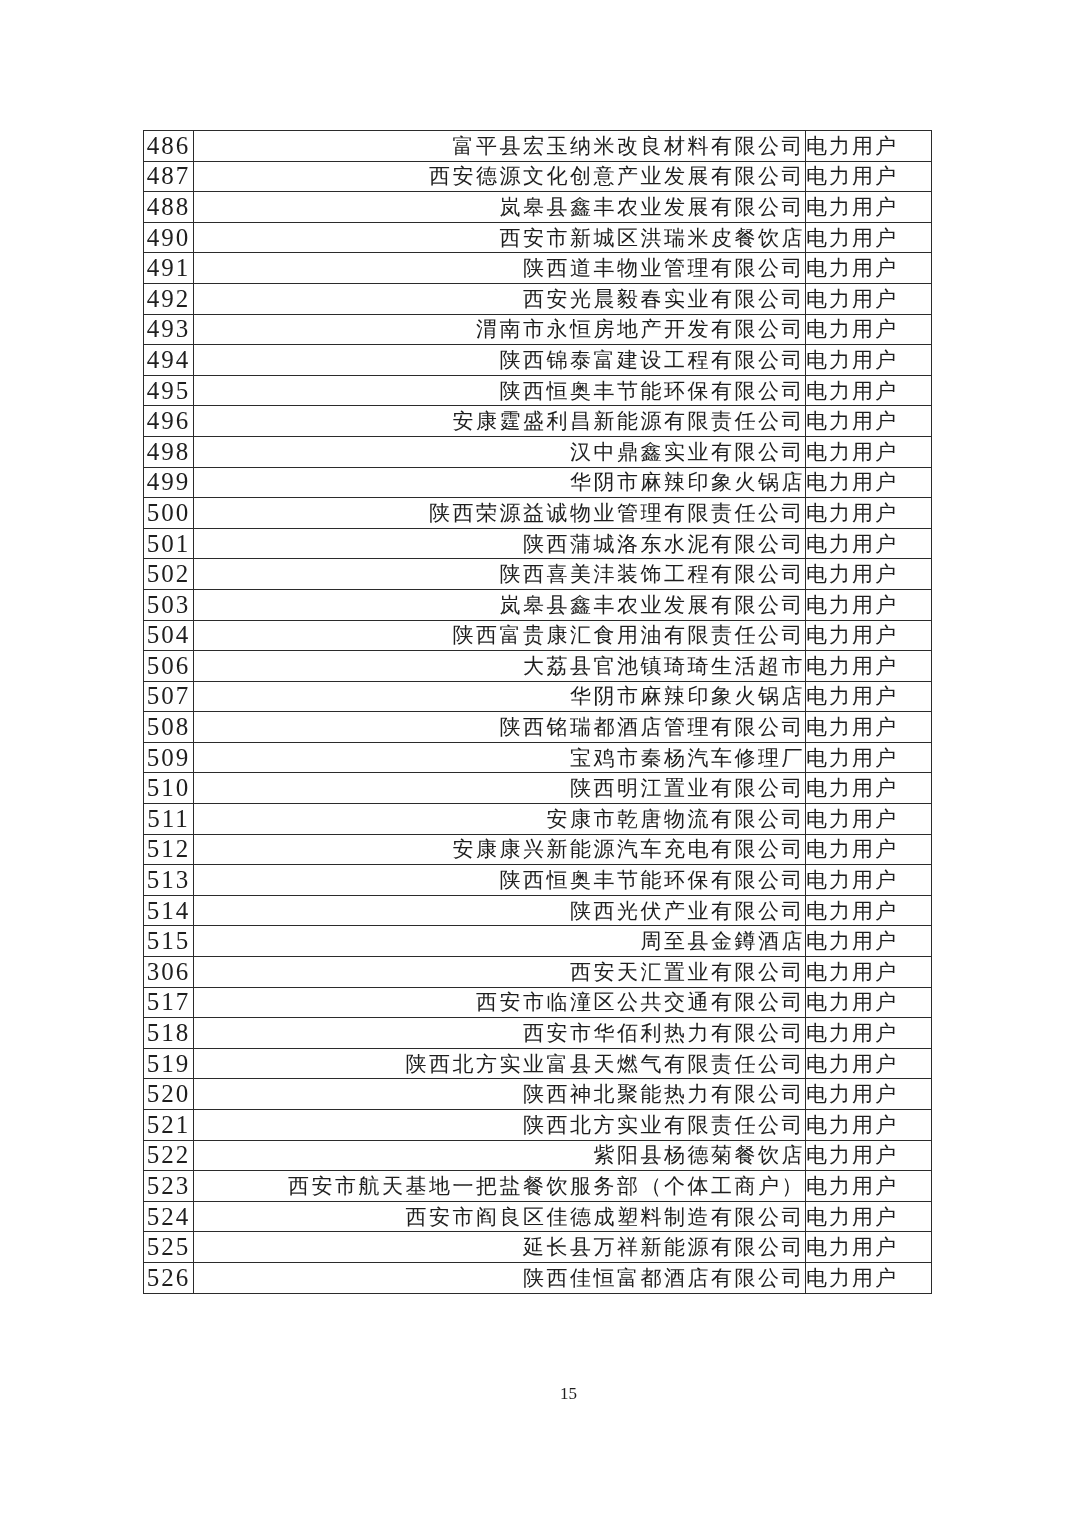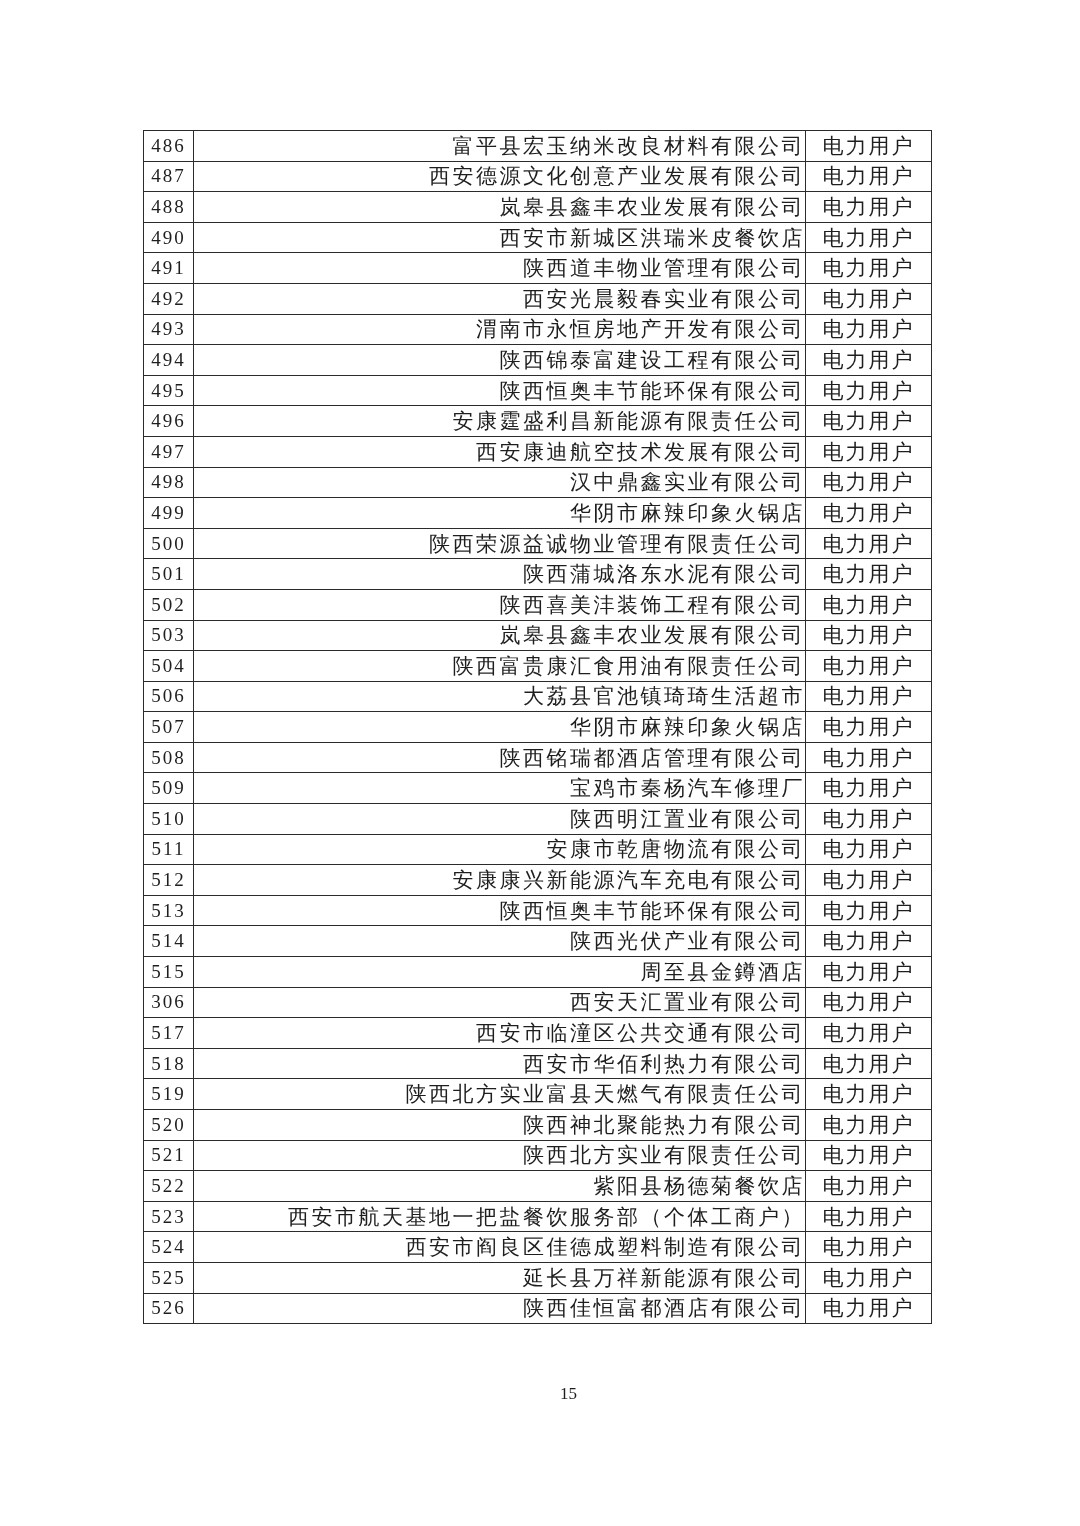--- a/index.html
+++ b/index.html
@@ -30,31 +30,31 @@
   table.company-table td {
     border: 1px solid #2b2b2b;
     height: 29.6px;
     padding: 0;
     overflow: hidden;
     white-space: nowrap;
     vertical-align: middle;
   }
   td.num {
     text-align: center;
-    font-size: 19px;
+    font-size: 25px;
     letter-spacing: 2px;
   }
   td.name {
     text-align: right;
     padding-left: 5px;
     font-size: 21px;
     letter-spacing: 2.5px;
   }
   td.cat {
-    text-align: center;
+    text-align: left;
     font-size: 21px;
     letter-spacing: 2px;
   }
   .page-number {
     position: absolute;
     left: 560px;
     top: 1384px;
     font-size: 17px;
     color: #1e1e1e;
   }
@@ -114,25 +114,20 @@
           <td class="num">495</td>
           <td class="name">陕西恒奥丰节能环保有限公司</td>
           <td class="cat">电力用户</td>
         </tr>
         <tr>
           <td class="num">496</td>
           <td class="name">安康霆盛利昌新能源有限责任公司</td>
           <td class="cat">电力用户</td>
         </tr>
         <tr>
-          <td class="num">497</td>
-          <td class="name">西安康迪航空技术发展有限公司</td>
-          <td class="cat">电力用户</td>
-        </tr>
-        <tr>
           <td class="num">498</td>
           <td class="name">汉中鼎鑫实业有限公司</td>
           <td class="cat">电力用户</td>
         </tr>
         <tr>
           <td class="num">499</td>
           <td class="name">华阴市麻辣印象火锅店</td>
           <td class="cat">电力用户</td>
         </tr>
         <tr>

